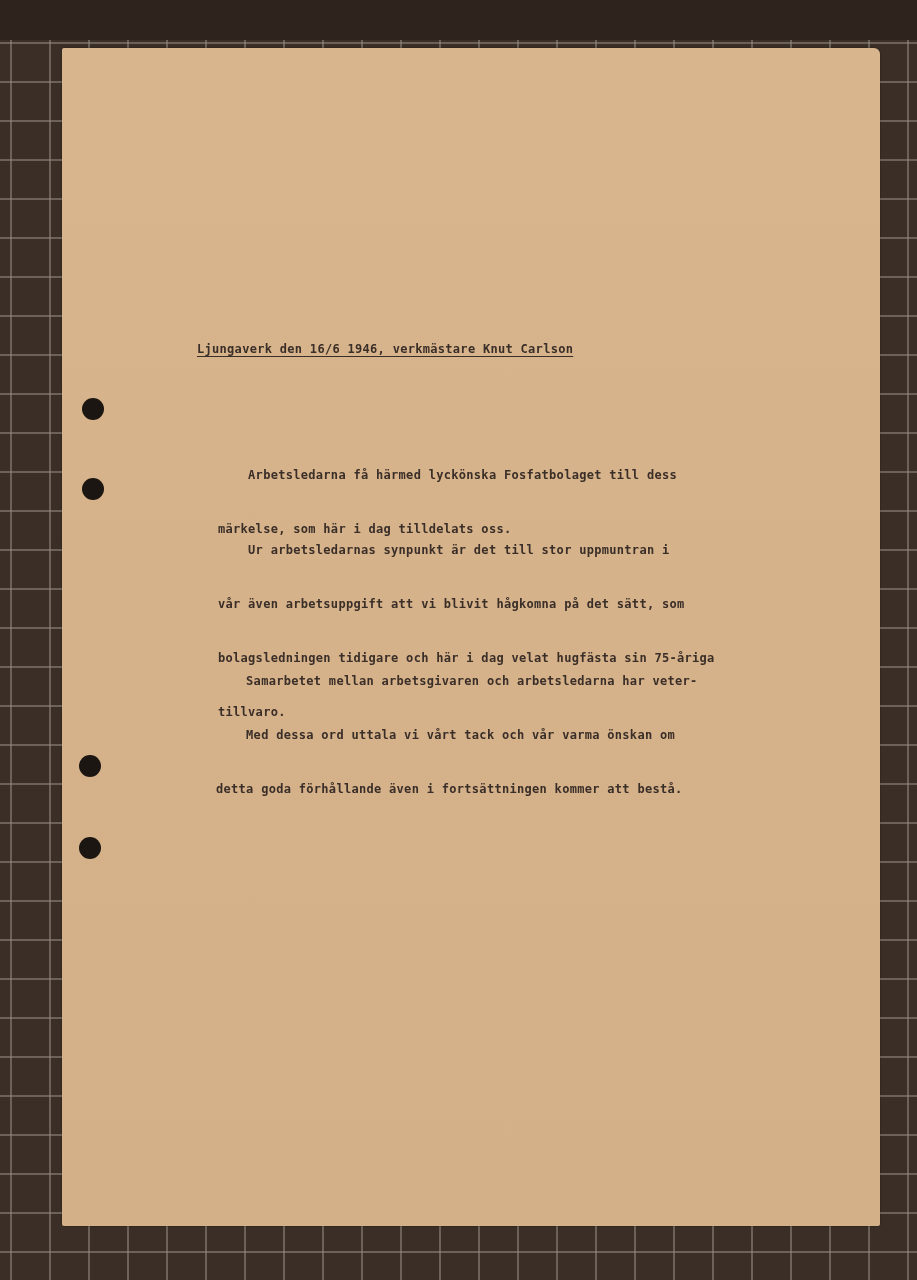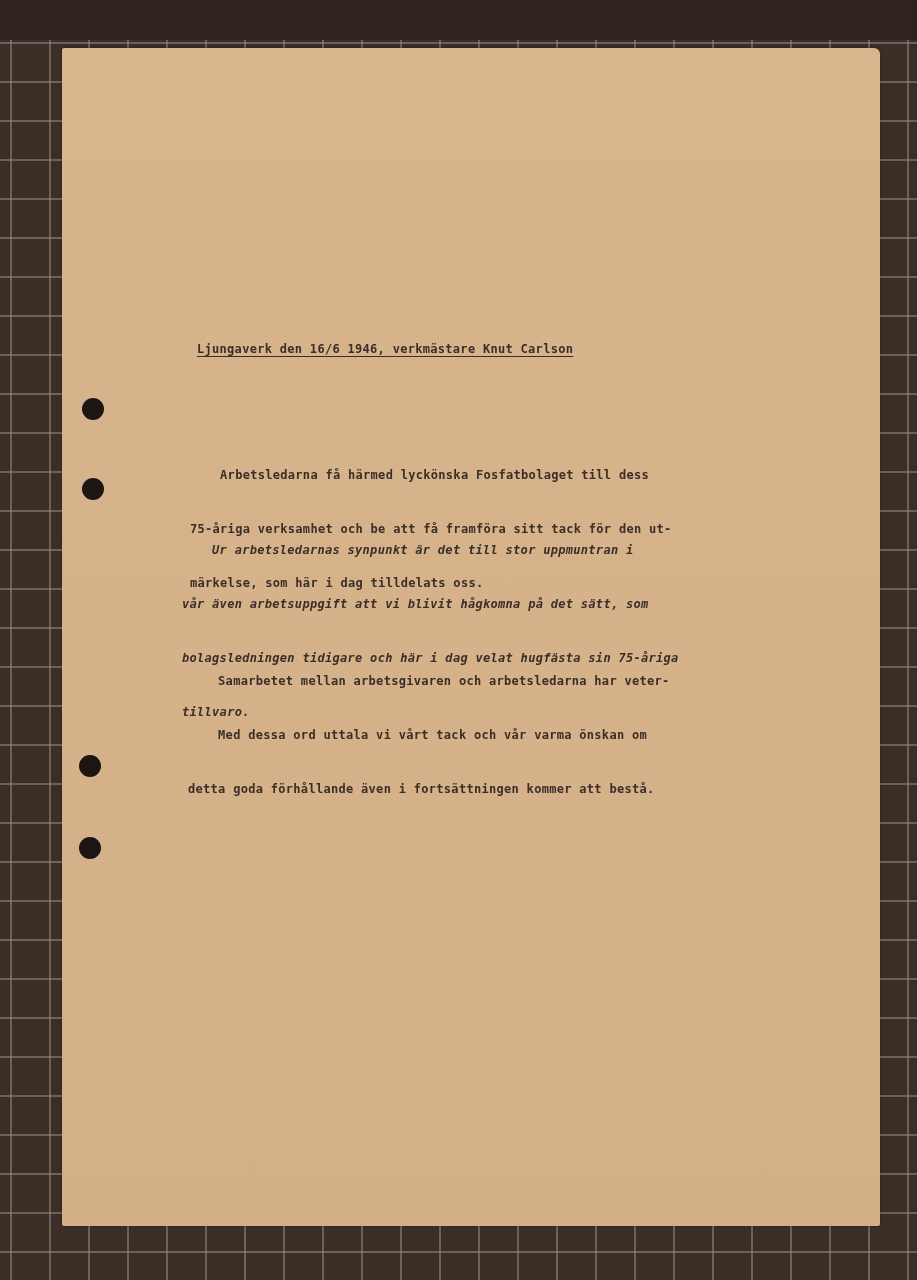--- a/index.html
+++ b/index.html
@@ -29,42 +29,41 @@
   .text {
     position: absolute;
     font-family: "DejaVu Sans Mono", "Liberation Mono", monospace;
     font-weight: bold;
     color: #3a2e28;
     font-size: 12px;
     letter-spacing: 0.3px;
     white-space: pre;
   }
   .heading { text-decoration: underline; text-underline-offset: 3px; }
-  .line { display: block; height: 26px; line-height: 26px; }
+  .line { display: block; height: 26px; line-height: 26px; margin-left: 28px; }
 </style>
 </head>
 <body>
 
 <div class="top-band"></div>
 
 <div class="paper">
   <div class="hole" style="left:20px; top:350px;"></div>
   <div class="hole" style="left:20px; top:430px;"></div>
   <div class="hole" style="left:17px; top:707px;"></div>
   <div class="hole" style="left:17px; top:789px;"></div>
 
   <div class="text heading" style="left:135px; top:294px;">Ljungaverk den 16/6 1946, verkmästare Knut Carlson</div>
 
   <div class="text" style="left:128px; top:386px;">
     <span class="line">    Arbetsledarna få härmed lyckönska Fosfatbolaget till dess</span>
-    <span class="line">75-åriga verksamhet och be att få framföra sitt tack för den ut-</span>
     <span class="line">märkelse, som här i dag tilldelats oss.</span>
   </div>
 
-  <div class="text" style="left:120px; top:461px;font-style:italic;">
+  <div class="text" style="left:128px; top:461px;">
     <span class="line">    Ur arbetsledarnas synpunkt är det till stor uppmuntran i</span>
     <span class="line">vår även arbetsuppgift att vi blivit hågkomna på det sätt, som</span>
     <span class="line">bolagsledningen tidigare och här i dag velat hugfästa sin 75-åriga</span>
     <span class="line">tillvaro.</span>
   </div>
 
   <div class="text" style="left:126px; top:592px;">
     <span class="line">    Samarbetet mellan arbetsgivaren och arbetsledarna har veter-</span>
     <span class="line">    Med dessa ord uttala vi vårt tack och vår varma önskan om</span>
     <span class="line">detta goda förhållande även i fortsättningen kommer att bestå.</span>

